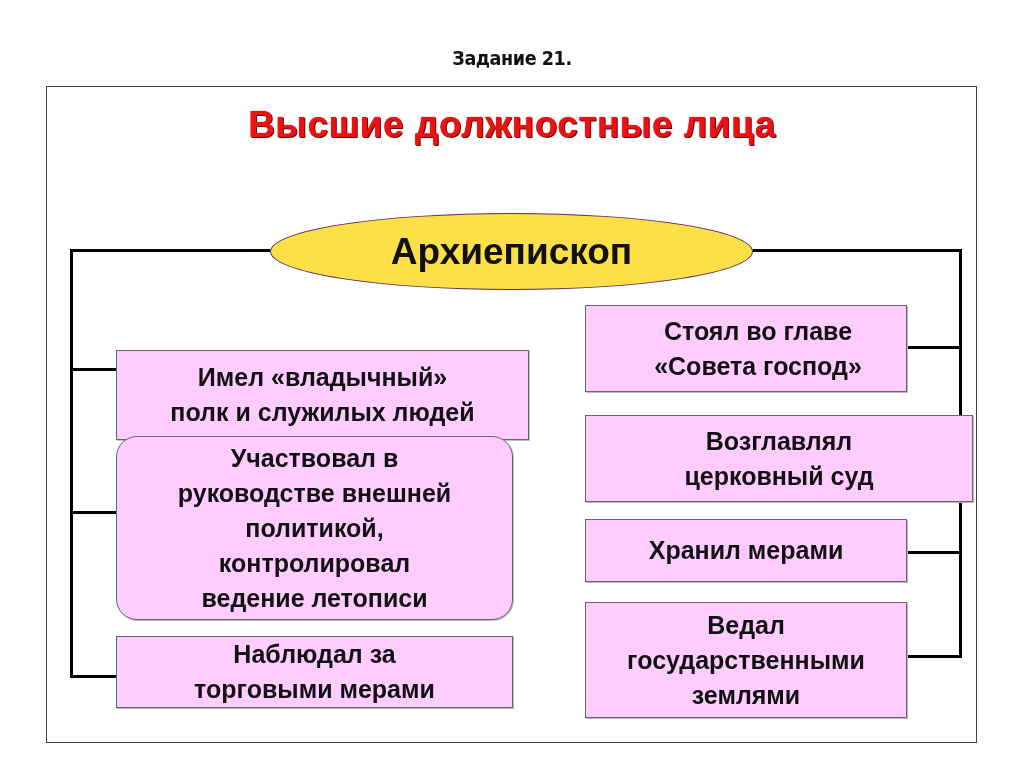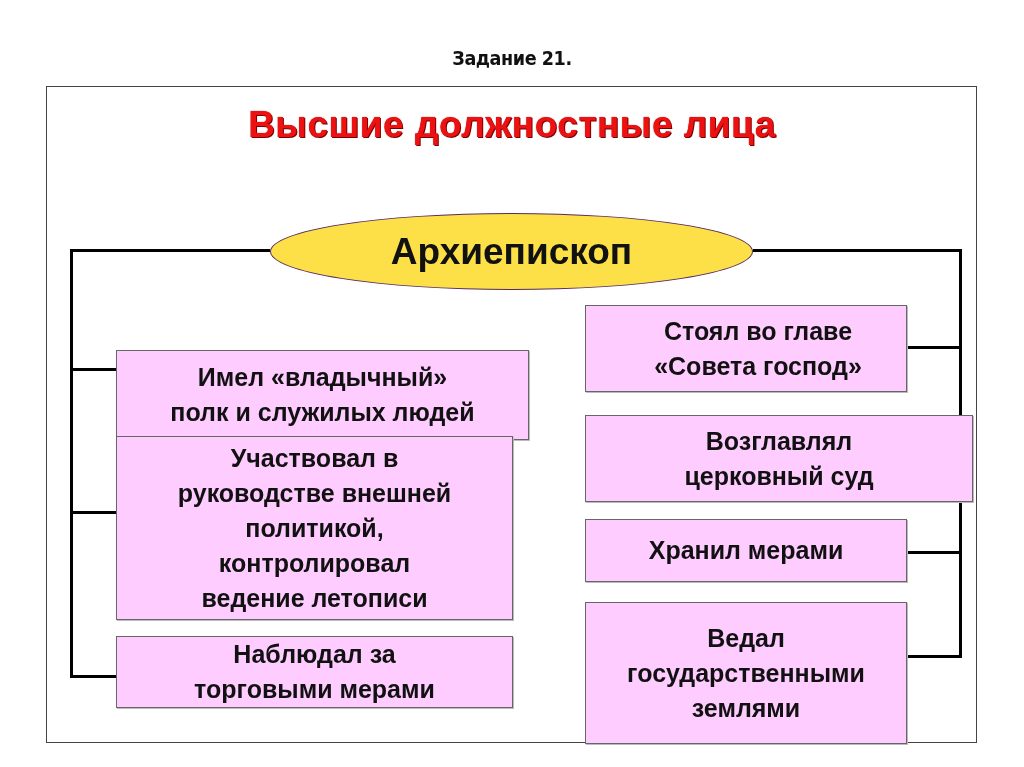--- a/index.html
+++ b/index.html
@@ -35,28 +35,28 @@
 <div class="line" style="left:907px; top:456px; width:55px; height:3px;"></div>
 <div class="line" style="left:907px; top:551px; width:55px; height:3px;"></div>
 <div class="line" style="left:907px; top:655px; width:55px; height:3px;"></div>
 
 <div class="ellipse">
   <span>Архиепископ</span>
 </div>
 
 <div class="box" style="left:116px; top:323px; width:413px; height:90px;margin-top:27px;">Имел «владычный»
 полк и служилых людей</div>
-<div class="box" style="left:116px; top:436px; width:397px; height:184px;">Участвовал в
+<div class="box" style="left:116px; top:436px; width:397px; height:184px;border-radius:21px;">Участвовал в
 руководстве внешней
 политикой,
 контролировал
 ведение летописи</div>
 <div class="box" style="left:116px; top:636px; width:397px; height:72px;">Наблюдал за
 торговыми мерами</div>
 
 <div class="box" style="left:585px; top:305px; width:322px; height:87px;padding-left:24px;">Стоял во главе
 «Совета господ»</div>
 <div class="box" style="left:585px; top:415px; width:388px; height:87px;">Возглавлял
 церковный суд</div>
 <div class="box" style="left:585px; top:519px; width:322px; height:63px;">Хранил мерами</div>
-<div class="box" style="left:585px; top:602px; width:322px; height:142px;">Ведал
+<div class="box" style="left:585px; top:602px; width:322px; height:116px;">Ведал
 государственными
 землями</div>
 
 </body></html>

